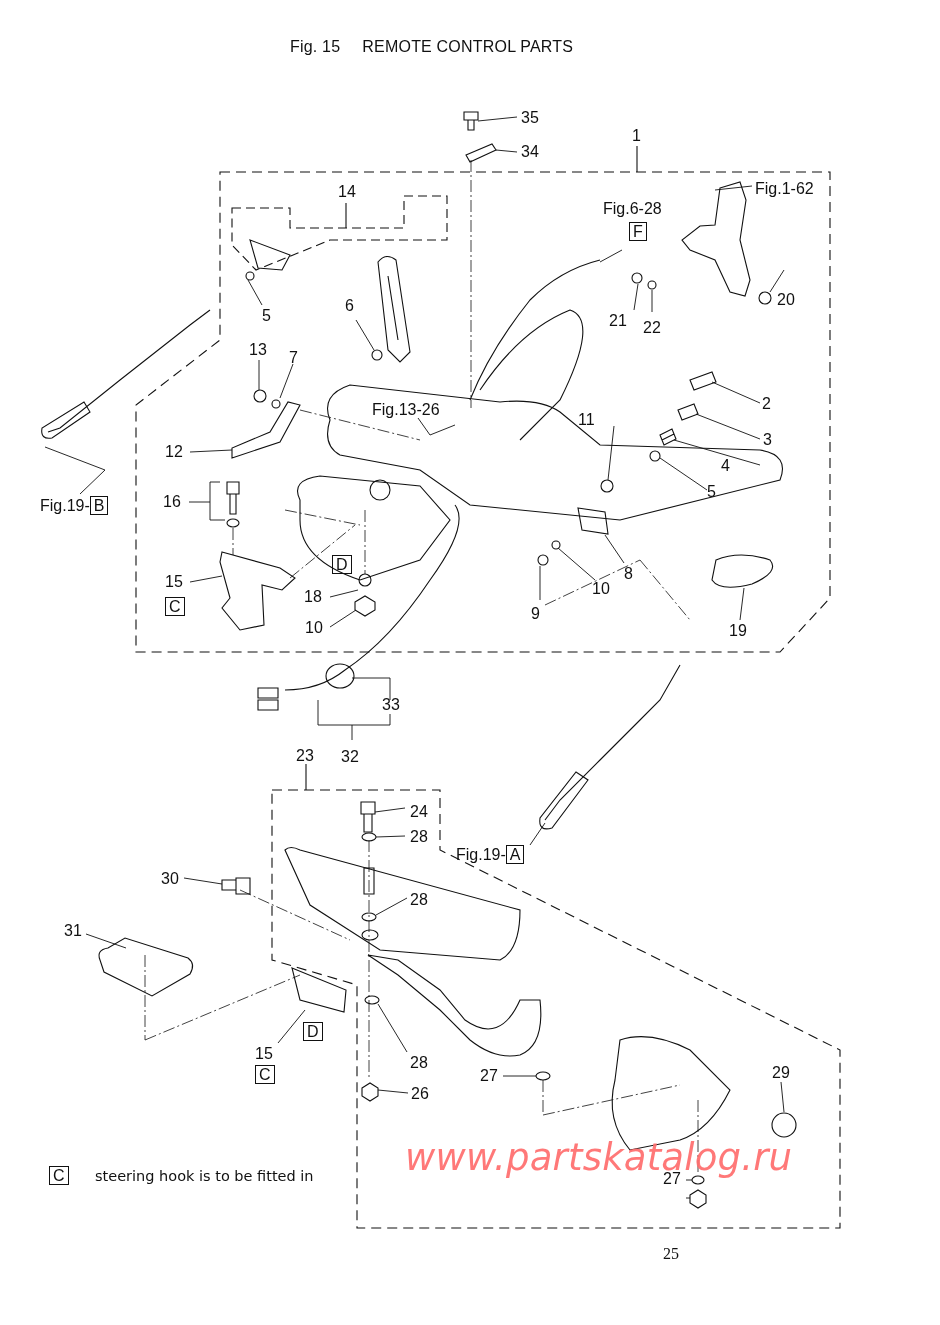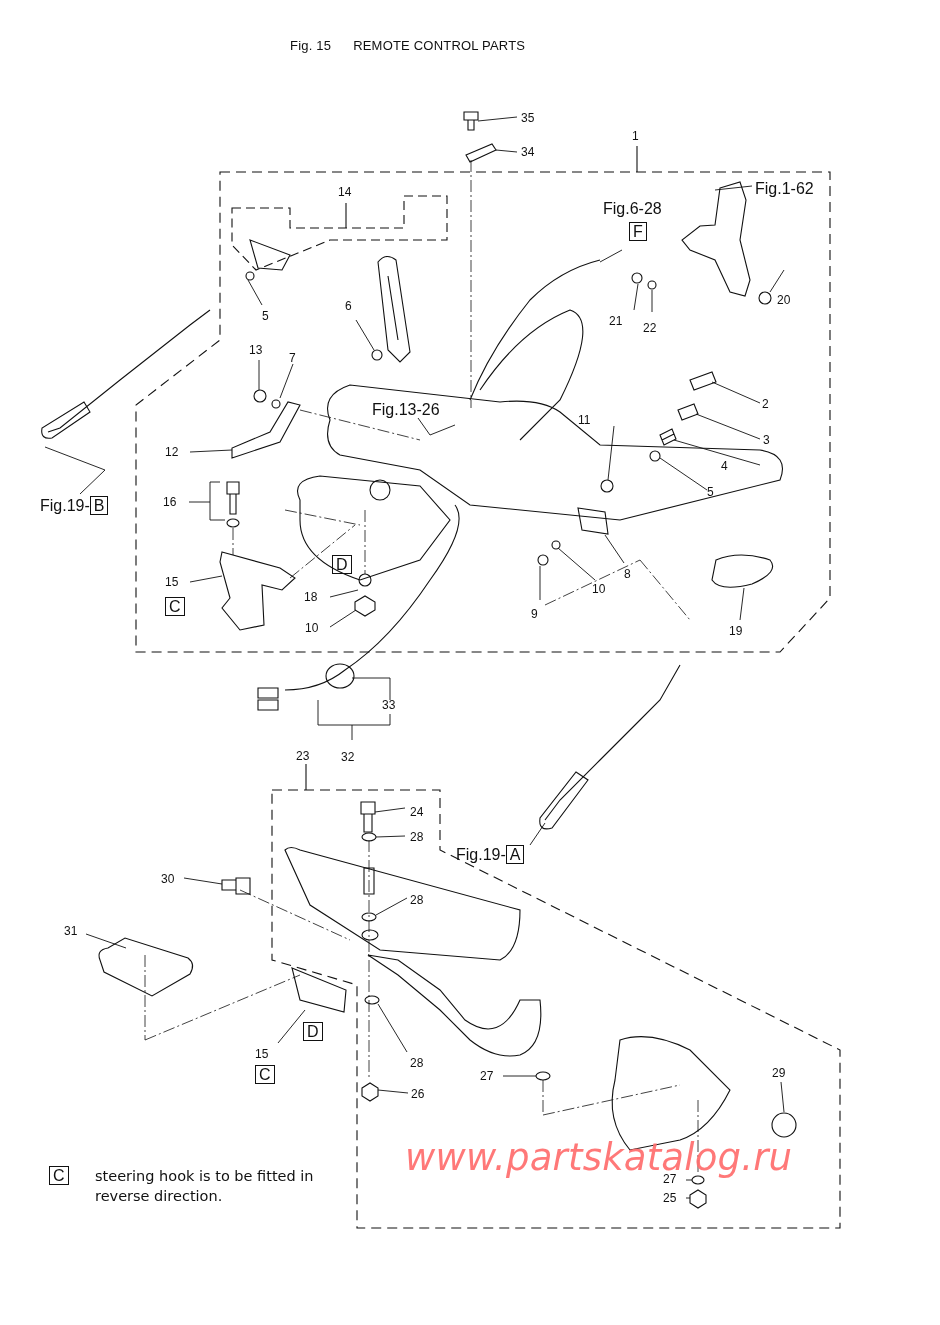--- a/index.html
+++ b/index.html
@@ -1,21 +1,21 @@
 <!DOCTYPE html>
 <html><head>
 <meta charset="utf-8">
 <style>
   html, body { margin: 0; padding: 0; background: #ffffff; }
   body { width: 940px; height: 1325px; position: relative; overflow: hidden;
          font-family: "Liberation Sans", sans-serif; color: #111; }
   #canvas { position: absolute; left: 0; top: 0; width: 940px; height: 1325px; }
-  .title { position: absolute; left: 290px; top: 38px; font-size: 13px; letter-spacing: 0.2px; }
+  .title { position: absolute; left: 290px; top: 38px; font-size: 16px; letter-spacing: 0.2px; }
   .title .fig { margin-right: 22px; }
-  .callout { position: absolute; font-size: 12px; line-height: 16px; white-space: nowrap; }
+  .callout { position: absolute; font-size: 16px; line-height: 16px; white-space: nowrap; }
   .boxed { display: inline-block; border: 1px solid #111; padding: 0 3px; line-height: 17px; font-size: 16px; }
   .ref { position: absolute; font-size: 16px; white-space: nowrap; line-height: 18px; }
   .note { position: absolute; left: 49px; top: 1166px; font-family: "DejaVu Sans", sans-serif;
           font-size: 14.5px; line-height: 20px; }
   .note .row2 { position: relative; padding-left: 46px; }
   .note .row2 .boxed { position: absolute; left: 0; top: 0; font-family: "Liberation Sans", sans-serif; }
   .note .row3 { padding-left: 46px; }
   .watermark { position: absolute; left: 405px; top: 1136px; font-family: "DejaVu Sans", sans-serif;
                font-weight: normal; font-style: italic; font-size: 37px; color: #ff6d6d; opacity: 0.92;
                letter-spacing: 0.2px; }
@@ -203,31 +203,30 @@
 <span class="callout" style="left:410px;top:829px;">28</span>
 <span class="callout" style="left:410px;top:892px;">28</span>
 <span class="callout" style="left:410px;top:1055px;">28</span>
 <span class="callout" style="left:161px;top:871px;">30</span>
 <span class="callout" style="left:64px;top:923px;">31</span>
 <span class="callout" style="left:255px;top:1046px;">15</span>
 <span class="callout" style="left:411px;top:1086px;">26</span>
 <span class="callout" style="left:480px;top:1068px;">27</span>
 <span class="callout" style="left:772px;top:1065px;">29</span>
 <span class="callout" style="left:663px;top:1171px;">27</span>
-<span class="callout" style="left:663px;top:1190px;">25</span>
+<span class="callout" style="left:663px;top:1246px;font-family:Liberation Serif, serif;">25</span>
 
 <span class="ref" style="left:755px;top:180px;">Fig.1-62</span>
 <span class="ref" style="left:603px;top:200px;">Fig.6-28</span>
 <span class="ref" style="left:629px;top:222px;"><span class="boxed">F</span></span>
 <span class="ref" style="left:372px;top:401px;">Fig.13-26</span>
 <span class="ref" style="left:40px;top:496px;"><span>Fig.19-</span><span class="boxed">B</span></span>
 <span class="ref" style="left:456px;top:845px;"><span>Fig.19-</span><span class="boxed">A</span></span>
 <span class="ref" style="left:165px;top:597px;"><span class="boxed">C</span></span>
 <span class="ref" style="left:332px;top:555px;"><span class="boxed">D</span></span>
 <span class="ref" style="left:255px;top:1065px;"><span class="boxed">C</span></span>
 <span class="ref" style="left:303px;top:1022px;"><span class="boxed">D</span></span>
 
 <div class="note">
   <div class="row2"><span class="boxed">C</span><span>steering hook is to be fitted in</span></div>
-  <div class="row3">reverse direction.</div>
 </div>
 
 <div class="watermark">www.partskatalog.ru</div>
 
 </body></html>

